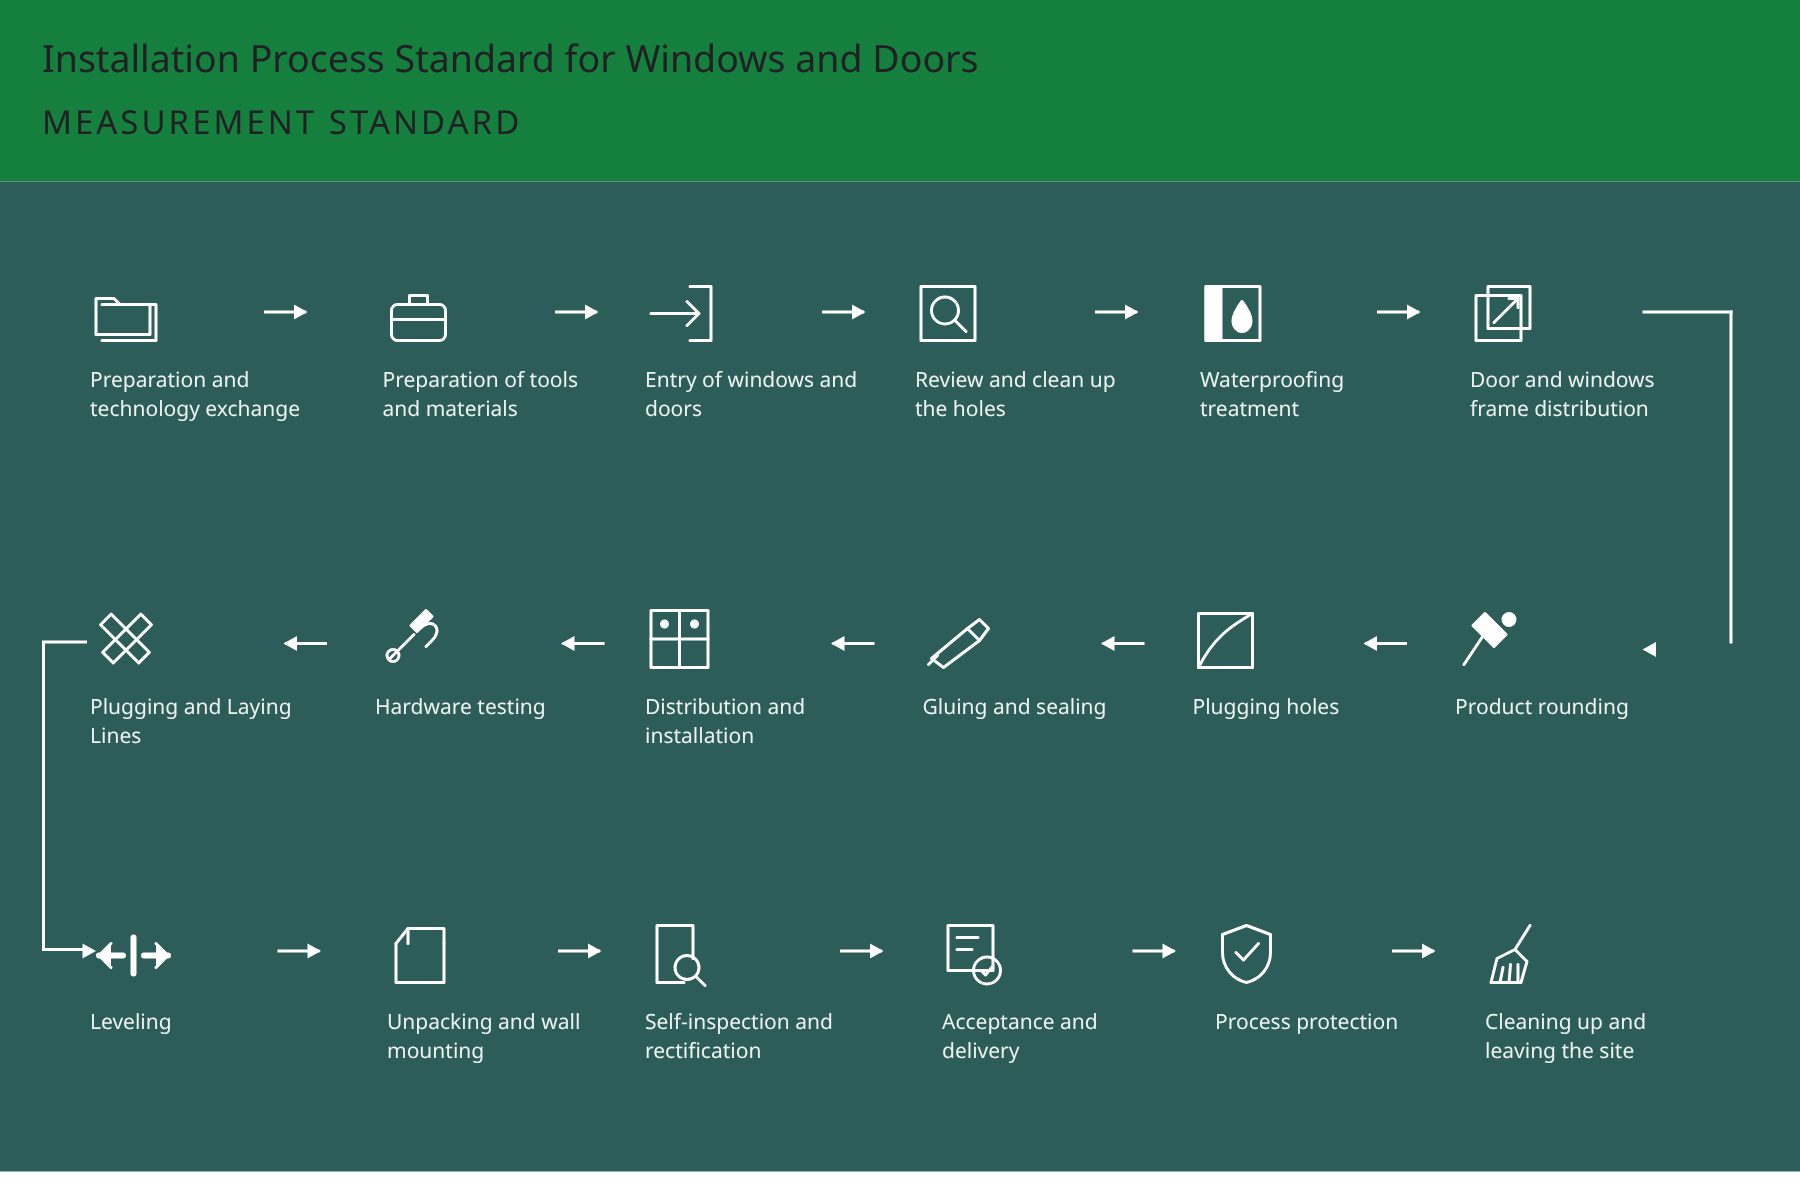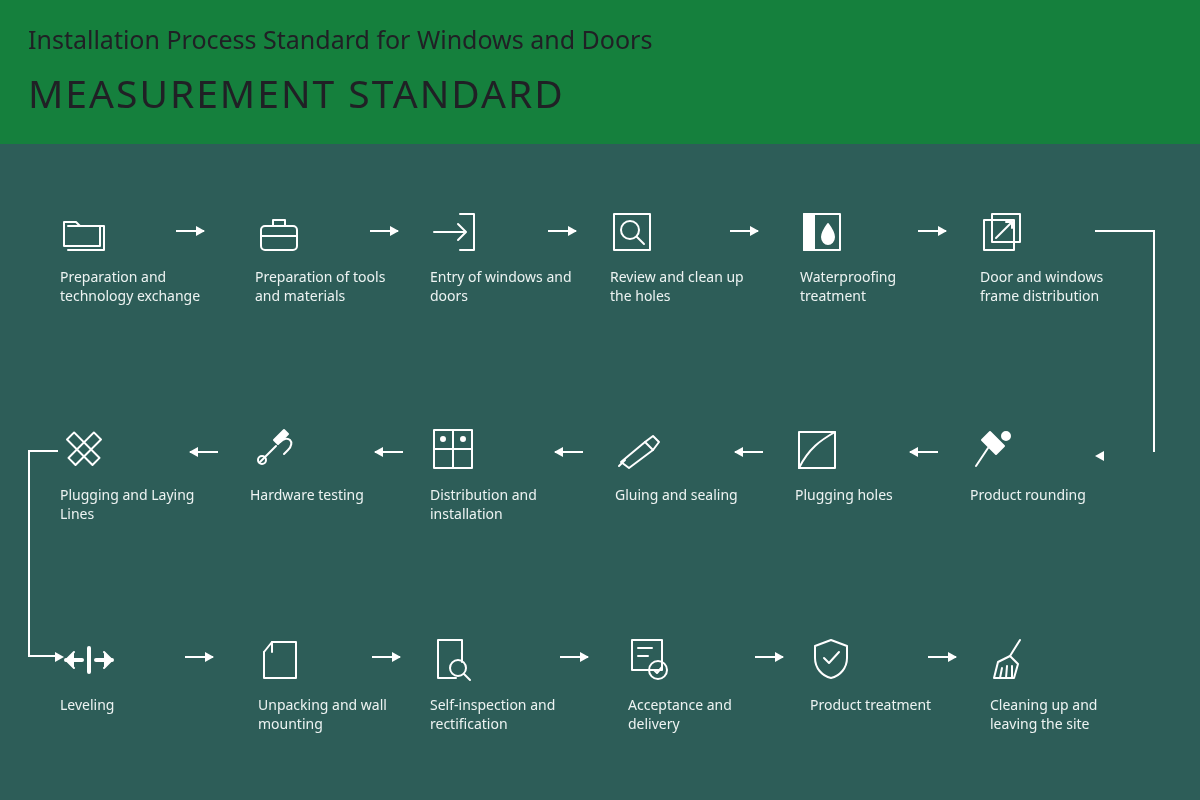--- a/index.html
+++ b/index.html
@@ -1,19 +1,19 @@
 <!DOCTYPE html>
 <html><head>
 <meta charset="utf-8">
 <style>
 *{margin:0;padding:0;box-sizing:border-box}
 body{width:1200px;height:800px;font-family:system-ui,-apple-system,sans-serif;overflow:hidden}
 .header{background:#15803d;padding:22px 28px 25px}
 .header h1{font-size:25px;font-weight:400;color:#202025;margin-bottom:10px}
-.header h2{font-size:39px;font-weight:400;color:#202025;letter-spacing:2px}
+.header h2{font-size:22px;font-weight:400;color:#202025;letter-spacing:2px}
 .diagram{background:#2d5d58;width:1200px;height:660px;position:relative;color:#fff}
 .step{position:absolute;text-align:left;width:150px}
 .icon{height:48px;display:flex;align-items:flex-end;margin-bottom:14px}
 .icon svg{stroke:#fff;fill:none;stroke-width:2;stroke-linecap:round;stroke-linejoin:round}
 .label{font-size:14px;line-height:1.35;color:#edf3f2}
 .arrow-r{position:absolute;width:28px;height:2px;background:#fff}
 .arrow-r::after{content:"";position:absolute;right:-1px;top:-4px;border-left:9px solid #fff;border-top:5px solid transparent;border-bottom:5px solid transparent}
 .arrow-l{position:absolute;width:28px;height:2px;background:#fff}
 .arrow-l::after{content:"";position:absolute;left:-1px;top:-4px;border-right:9px solid #fff;border-top:5px solid transparent;border-bottom:5px solid transparent}
 .connector{position:absolute;border:2px solid #fff}
@@ -210,21 +210,21 @@
       </div>
     <div class="label">Acceptance and delivery</div>
   </div>
   <div class="step" id="s17">
     <div class="icon">
         <svg width="42" height="46" viewBox="0 0 42 46">
           <path d="M21 4 L37 10 L37 22 C37 32 30 40 21 42 C12 40 5 32 5 22 L5 10 Z"></path>
           <path d="M14 22 L19 27 L29 16"></path>
         </svg>
       </div>
-    <div class="label">Product treatment</div>
+    <div class="label">Process protection</div>
   </div>
   <div class="step" id="s18">
     <div class="icon">
         <svg width="44" height="46" viewBox="0 0 44 46">
           <path d="M30 4 L20 20"></path>
           <path d="M20 20 L8 26 L4 42 L24 42 L28 28 Z"></path>
           <path d="M10 42 L12 32 M16 42 L17 30 M22 42 L22 30"></path>
         </svg>
       </div>
     <div class="label">Cleaning up and leaving the site</div>

